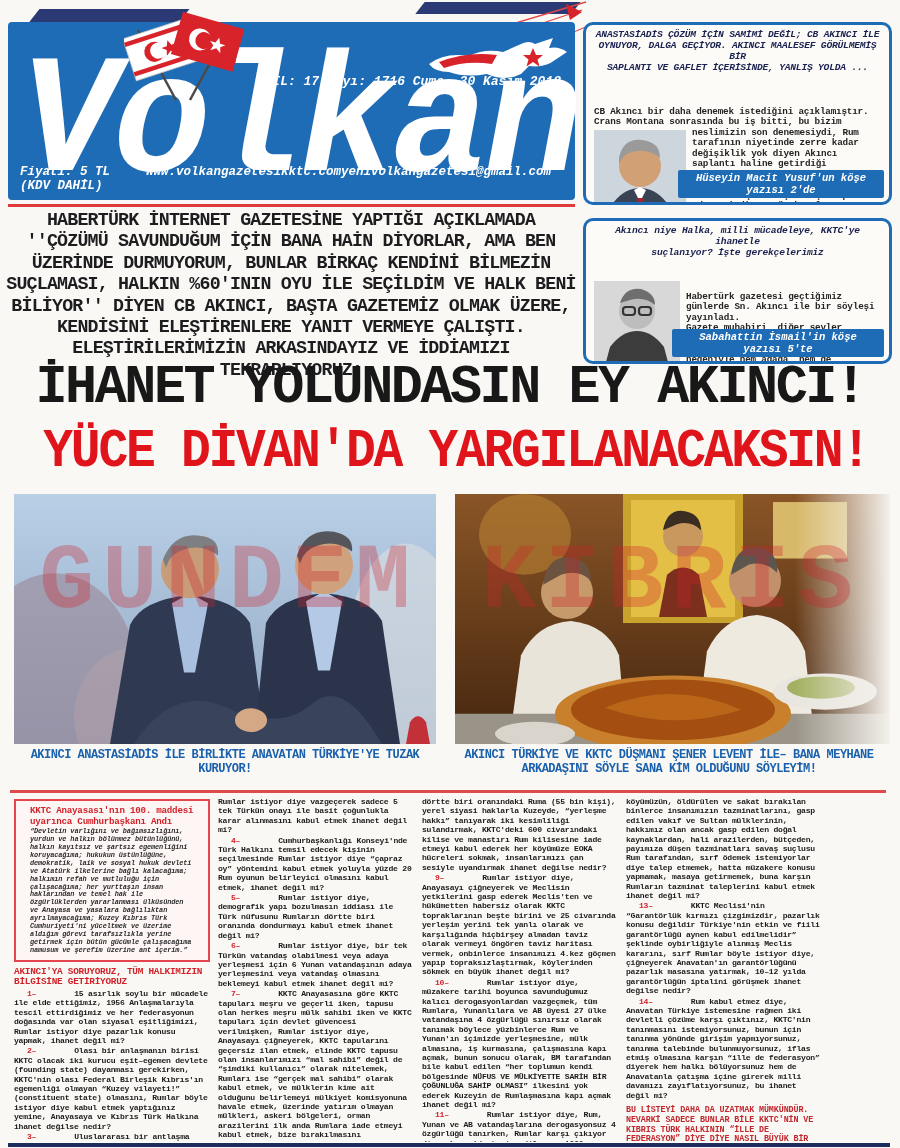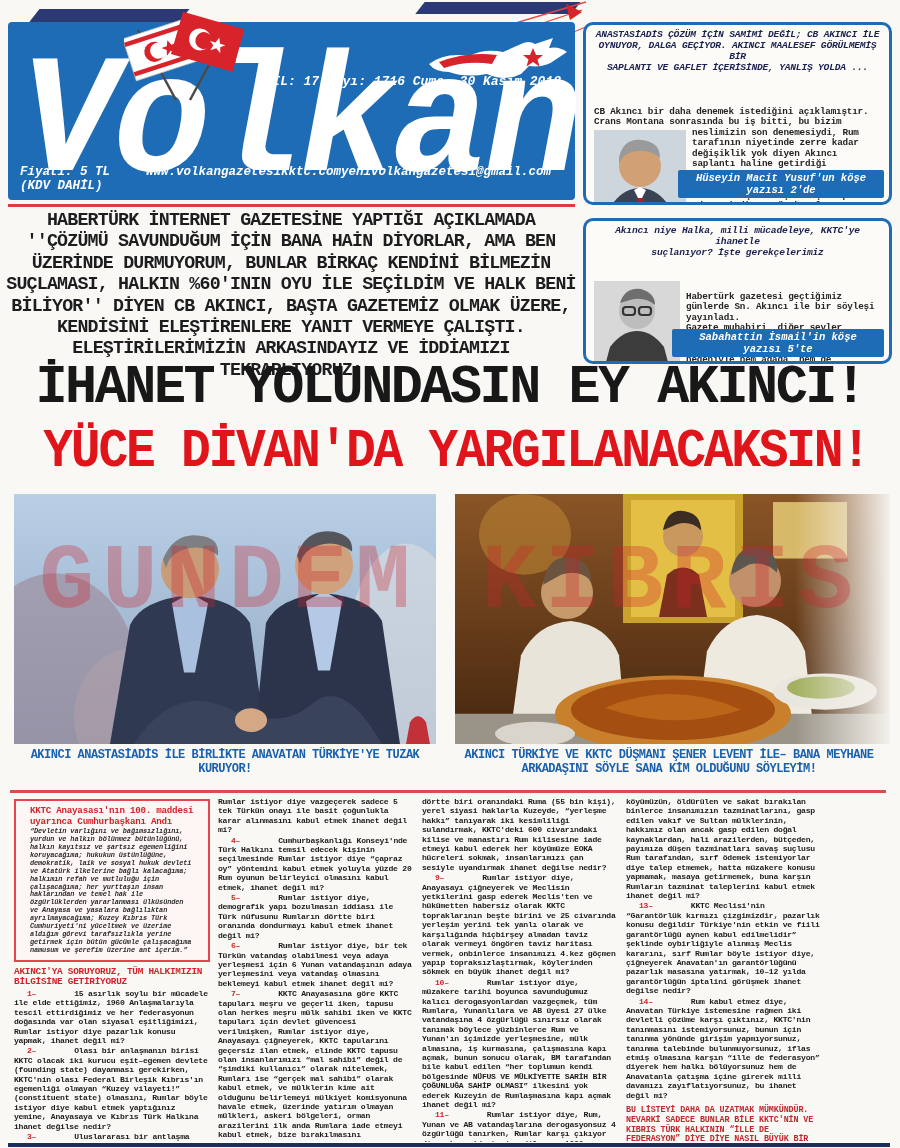--- a/index.html
+++ b/index.html
@@ -232,21 +232,21 @@
   <div class="redrule-mid"></div>
 
   <div class="col col1">
     <div class="oathbox">
       <p class="oath-head">KKTC Anayasası'nın 100. maddesi
 uyarınca Cumhurbaşkanı Andı</p>
       <p class="oath-quote">“Devletin varlığını ve bağımsızlığını, yurdun ve halkın bölünmez bütünlüğünü, halkın kayıtsız ve şartsız egemenliğini koruyacağıma; hukukun üstünlüğüne, demokratik, laik ve sosyal hukuk devleti ve Atatürk ilkelerine bağlı kalacağıma; halkımın refah ve mutluluğu için çalışacağıma; her yurttaşın insan haklarından ve temel hak ile özgürlüklerden yararlanması ülküsünden ve Anayasa ve yasalara bağlılıktan ayrılmayacağıma; Kuzey Kıbrıs Türk Cumhuriyeti'ni yüceltmek ve üzerime aldığım görevi tarafsızlıkla yerine getirmek için bütün gücümle çalışacağıma namusum ve şerefim üzerine ant içerim.”</p>
     </div>
     <p class="ask-head">AKINCI'YA SORUYORUZ, TÜM HALKIMIZIN
 BİLGİSİNE GETİRİYORUZ</p>
-    <p><span class="num">1–</span><span>15 asırlık soylu bir mücadele ile elde ettiğimiz, 1960 Anlaşmalarıyla tescil ettirdiğimiz ve her federasyonun doğasında var olan siyasal eşitliğimizi, Rumlar istiyor diye pazarlık konusu yapmak, ihanet değil mi?</span></p>
+    <p><span class="num">1–</span><span>15 asırlık soylu bir mücadele ile elde ettiğimiz, 1956 Anlaşmalarıyla tescil ettirdiğimiz ve her federasyonun doğasında var olan siyasal eşitliğimizi, Rumlar istiyor diye pazarlık konusu yapmak, ihanet değil mi?</span></p>
     <p><span class="num">2–</span><span>Olası bir anlaşmanın birisi KKTC olacak iki kurucu eşit–egemen devlete (founding state) dayanması gerekirken, KKTC'nin olası Federal Birleşik Kıbrıs'ın egemenliği olmayan “Kuzey vilayeti!” (constituent state) olmasını, Rumlar böyle istiyor diye kabul etmek yaptığınız yemine, Anayasaya ve Kıbrıs Türk Halkına ihanet değilse nedir?</span></p>
     <p><span class="num">3–</span><span>Uluslararası bir antlaşma olan 1960 Kıbrıs Cumhuriyeti Kuruluş Aantlaşması ve Kıbrıs Cumhuriyeti Anayasası ile elde ettiğimiz VETO hakkımız ve AYRI OY ÇOĞUNLUĞU HAKKIMIZDAN,</span></p>
   </div>
 
   <div class="col col2">
     <p>Rumlar istiyor diye vazgeçerek sadece 5 tek Türkün onayı ile basit çoğunlukla karar alınmasını kabul etmek ihanet değil mi?</p>
     <p><span class="num">4–</span><span>Cumhurbaşkanlığı Konseyi'nde Türk Halkını temsil edecek kişinin seçilmesinde Rumlar istiyor diye “çapraz oy” yöntemini kabul etmek yoluyla yüzde 20 Rum oyunun belirleyici olmasını kabul etmek, ihanet değil mi?</span></p>
     <p><span class="num">5–</span><span>Rumlar istiyor diye, demografik yapı bozulmasın iddiası ile Türk nüfusunu Rumların dörtte biri oranında dondurmayı kabul etmek ihanet değil mi?</span></p>
     <p><span class="num">6–</span><span>Rumlar istiyor diye, bir tek Türkün vatandaş olabilmesi veya adaya yerleşmesi için 6 Yunan vatandaşının adaya yerleşmesini veya vatandaş olmasını beklemeyi kabul etmek ihanet değil mi?</span></p>
     <p><span class="num">7–</span><span>KKTC Anayasasına göre KKTC tapuları meşru ve geçerli iken, tapusu olan herkes meşru mülk sahibi iken ve KKTC tapuları için devlet güvencesi verilmişken, Rumlar istiyor diye, Anayasayı çiğneyerek, KKTC tapularını geçersiz ilan etmek, elinde KKTC tapusu olan insanlarımızı “mal sahibi” değil de “şimdiki kullanıcı” olarak nitelemek, Rumları ise “gerçek mal sahibi” olarak kabul etmek, ve mülklerin kime ait olduğunu belirlemeyi mülkiyet komisyonuna havale etmek, üzerinde yatırım olmayan mülkleri, askeri bölgeleri, orman arazilerini ilk anda Rumlara iade etmeyi kabul etmek, bize bırakılmasını öngördüğünüz KKTC tapulu toprakların toplamda 1/3'ünün ilave olarak Rumlara verilmesini kabul etmek, böylece 100 yılda çözülemeyecek büyük bir mülkiyet kaosu yaratmak, üstelik mülkiyet komisyonu karar verene kadar KKTC tapulu topraklar üzerinde moratoryum ilan edip yatırım yapılmasını engellemek, böylece Kıbrıs Türk ekonomisini çökertmek ihanetin en büyüğü değil mi?</span></p>

